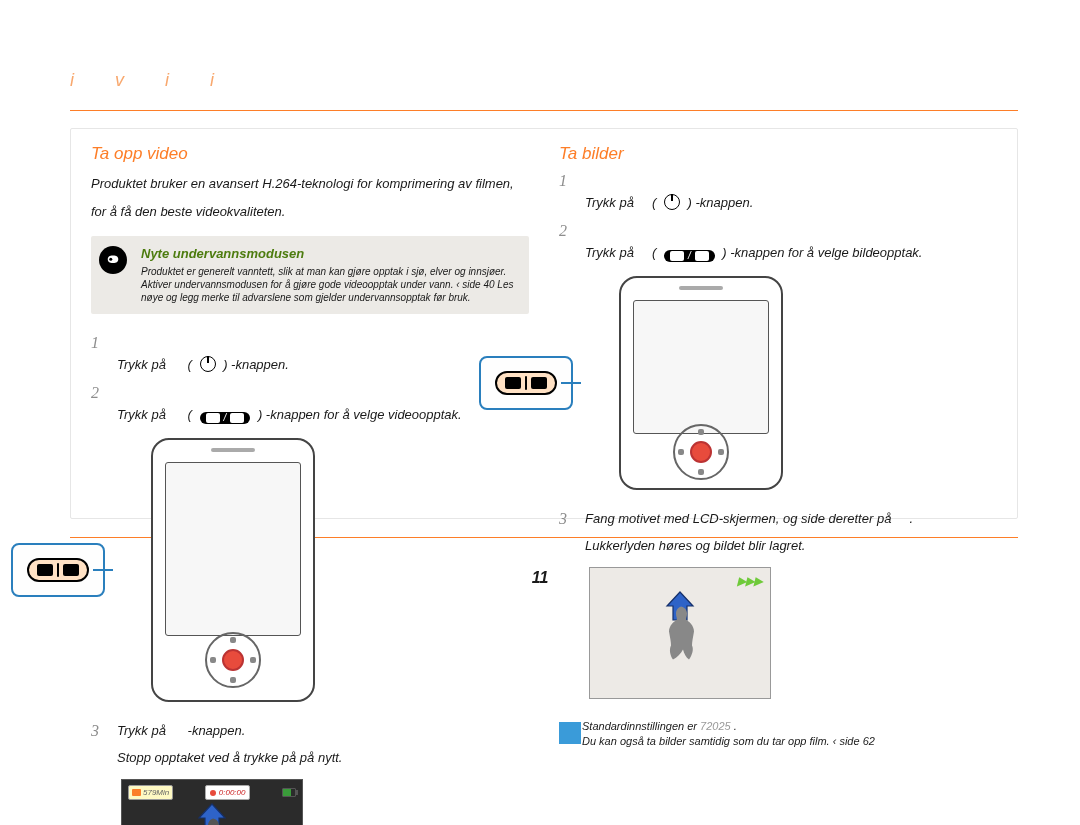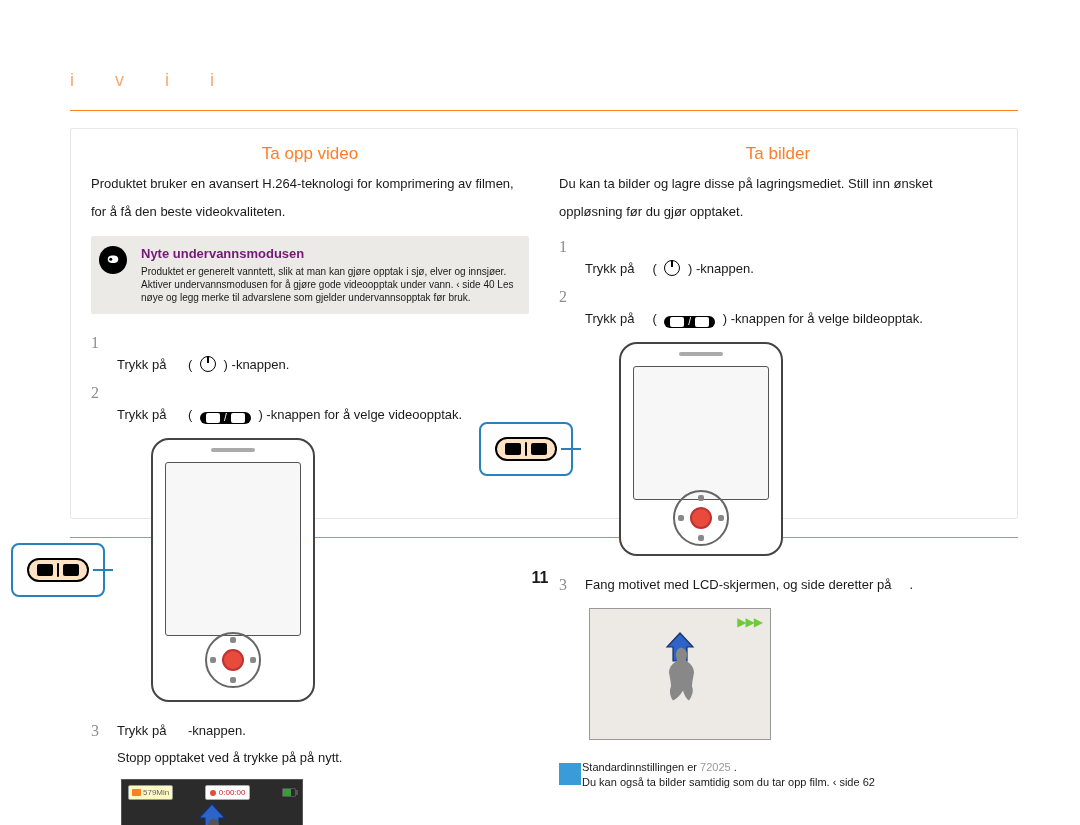--- a/index.html
+++ b/index.html
@@ -1,25 +1,25 @@
 <!DOCTYPE html>
 <html><head>
 <meta charset="utf-8">
 <style>
   html,body { margin:0; padding:0; width:1080px; height:825px; font-family:Arial,Helvetica,sans-serif; background:#fff; color:#1a1a1a; }
-  .page { width:1080px; height:619px; position:relative; box-sizing:border-box; }
+  .page { width:1080px; height:619px; position:relative; box-sizing:border-box;font-style:italic; }
   .outer-rule { position:absolute; left:70px; right:62px; top:110px; border-top:1px solid #fd7e28; height:1px; }
   .bottom-rule { position:absolute; left:70px; right:62px; bottom:80px; border-top:1px solid #fd7e28; height:1px; }
   .chapter { position:absolute; left:70px; top:70px; font-size:18px; letter-spacing:18px; color:#f8a86e; font-weight:300; }
   .content { position:absolute; left:70px; right:62px; top:128px; bottom:100px; background:#fff; border:1px solid #e6e6e6; border-radius:2px; padding:15px 20px 12px 20px; box-sizing:border-box; display:flex; gap:30px; }
   .col { flex:1; }
-  .h { color:#fd7e28; font-size:17px; font-weight:400; margin:0 0 6px 0;text-align:center; }
+  .h { color:#fd7e28; font-size:17px; font-weight:400; margin:0 0 6px 0; }
   .para { font-size:13px; line-height:28px; margin:0 0 10px 0; }
   .under-box { background:#eceae6; border-radius:2px; padding:10px 12px 10px 50px; position:relative; margin:8px 0 18px 0; }
-  .under-title { color:#701a75; font-size:13px; font-weight:600; margin:0 0 4px 0; }
+  .under-title { color:#4d7c0f; font-size:13px; font-weight:600; margin:0 0 4px 0; }
   .under-text { font-size:10px; line-height:13px; margin:0; }
   .under-box .scuba { position:absolute; left:8px; top:10px; width:28px; height:28px; background:#000; border-radius:50%; display:flex; align-items:center; justify-content:center; color:#fff; font-size:10px; font-weight:bold; }
   ol.steps { list-style:none; padding:0; margin:0 0 12px 0; }
   ol.steps li { display:flex; gap:10px; font-size:13px; line-height:22px; margin-bottom:6px; }
   ol.steps li .n { font-family:Georgia,serif; font-size:16px; color:#8d8d8d; width:16px; flex:0 0 16px; }
   .line-with-icon { display:inline;margin-top:22px; }
   .pwr { display:inline-block; width:14px; height:14px; border-radius:50%; border:1.5px solid #000; position:relative; vertical-align:-3px; margin:0 4px; }
   .pwr::after { content:""; position:absolute; left:50%; top:-1px; width:2px; height:7px; background:#000; transform:translateX(-50%); }
   .mode-pill { display:inline-flex; align-items:center; gap:4px; background:#000; border-radius:10px; padding:1px 6px; vertical-align:-4px; margin:0 4px; }
   .mode-pill .cam, .mode-pill .photo { width:14px; height:10px; background:#fff; border-radius:2px; position:relative; }
@@ -167,21 +167,20 @@
           <svg viewBox="0 0 44 70">
               <path d="M22 5c4 0 7 3 7 7 0 3-1 4-1 6 3 2 8 6 8 12-1 6-2 10-2 14 2 4 0 10-3 14-3-2-5-6-6-10-2 4-6 8-10 10-3-4-4-10-2-14 0-4-1-8-2-14 0-6 5-10 8-12 0-2-1-3-1-6 0-4 3-7 6-7z" fill="#555"></path>
             </svg>
         </div>
 
       </div>
     </div>
 
     <div class="col">
       <div class="h">Ta bilder</div>
-      <p class="para">Du kan ta bilder og lagre disse på lagringsmediet. Still inn ønsket oppløsning før du gjør opptaket.</p>
 
       <ol class="steps">
         <li>
           <span class="n">1</span>
           <span class="line-with-icon">
             <span>Trykk på</span>&nbsp;&nbsp;&nbsp;&nbsp;&nbsp;(
             <span class="pwr"></span>
             ) <span>-knappen.</span>
           </span>
         </li>
@@ -221,20 +220,21 @@
           </div>
         </div>
       </div>
 
       <ol class="steps" start="3">
         <li>
           <span class="n">3</span>
           <span>
             <span>Fang motivet med LCD-skjermen, og side deretter på</span>
             &nbsp;&nbsp;&nbsp;&nbsp;<span>.</span>
+            <div class="sub" style="margin-left:0">Lukkerlyden høres og bildet blir lagret.</div>
           </span>
         </li>
       </ol>
 
       <div class="lcd">
         <div class="ffwd">▶▶▶</div>
         <div class="blue-arrow">
           <svg viewBox="0 0 30 34">
               <path d="M15 2 L28 16 L22 16 L22 30 L8 30 L8 16 L2 16 Z" fill="#2e63c8" stroke="#15306b" stroke-width="1.2"></path>
             </svg>

